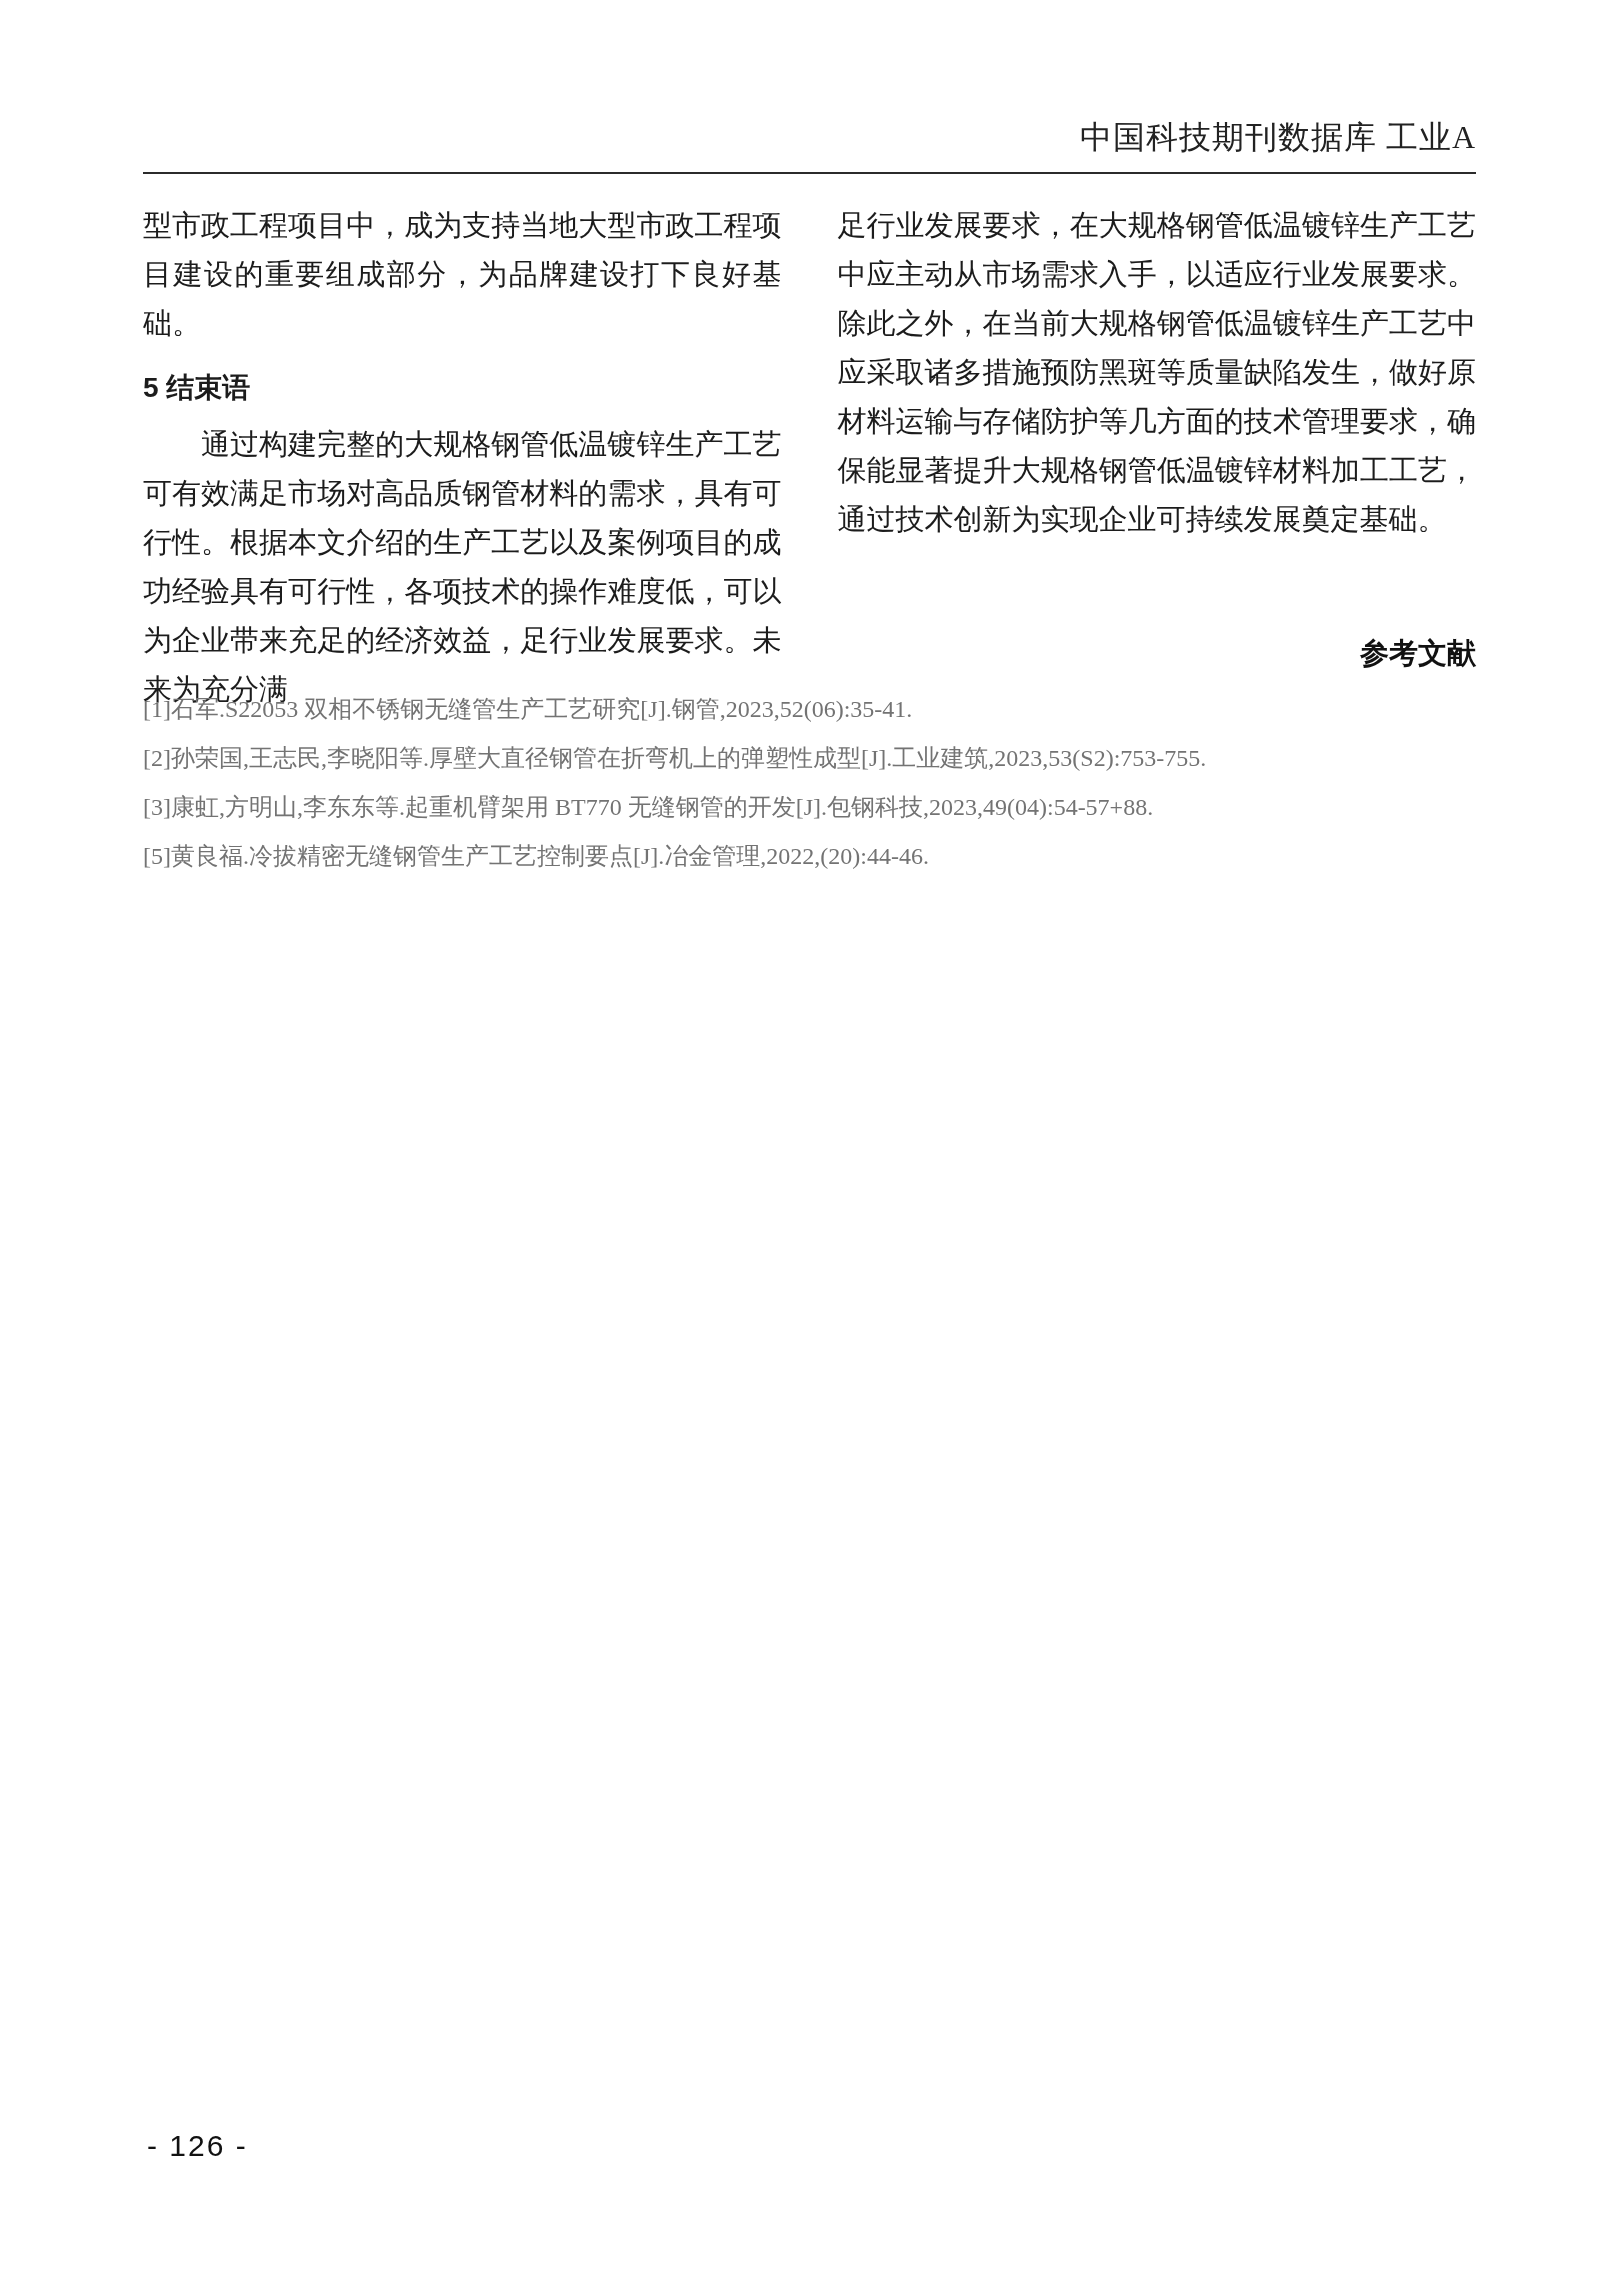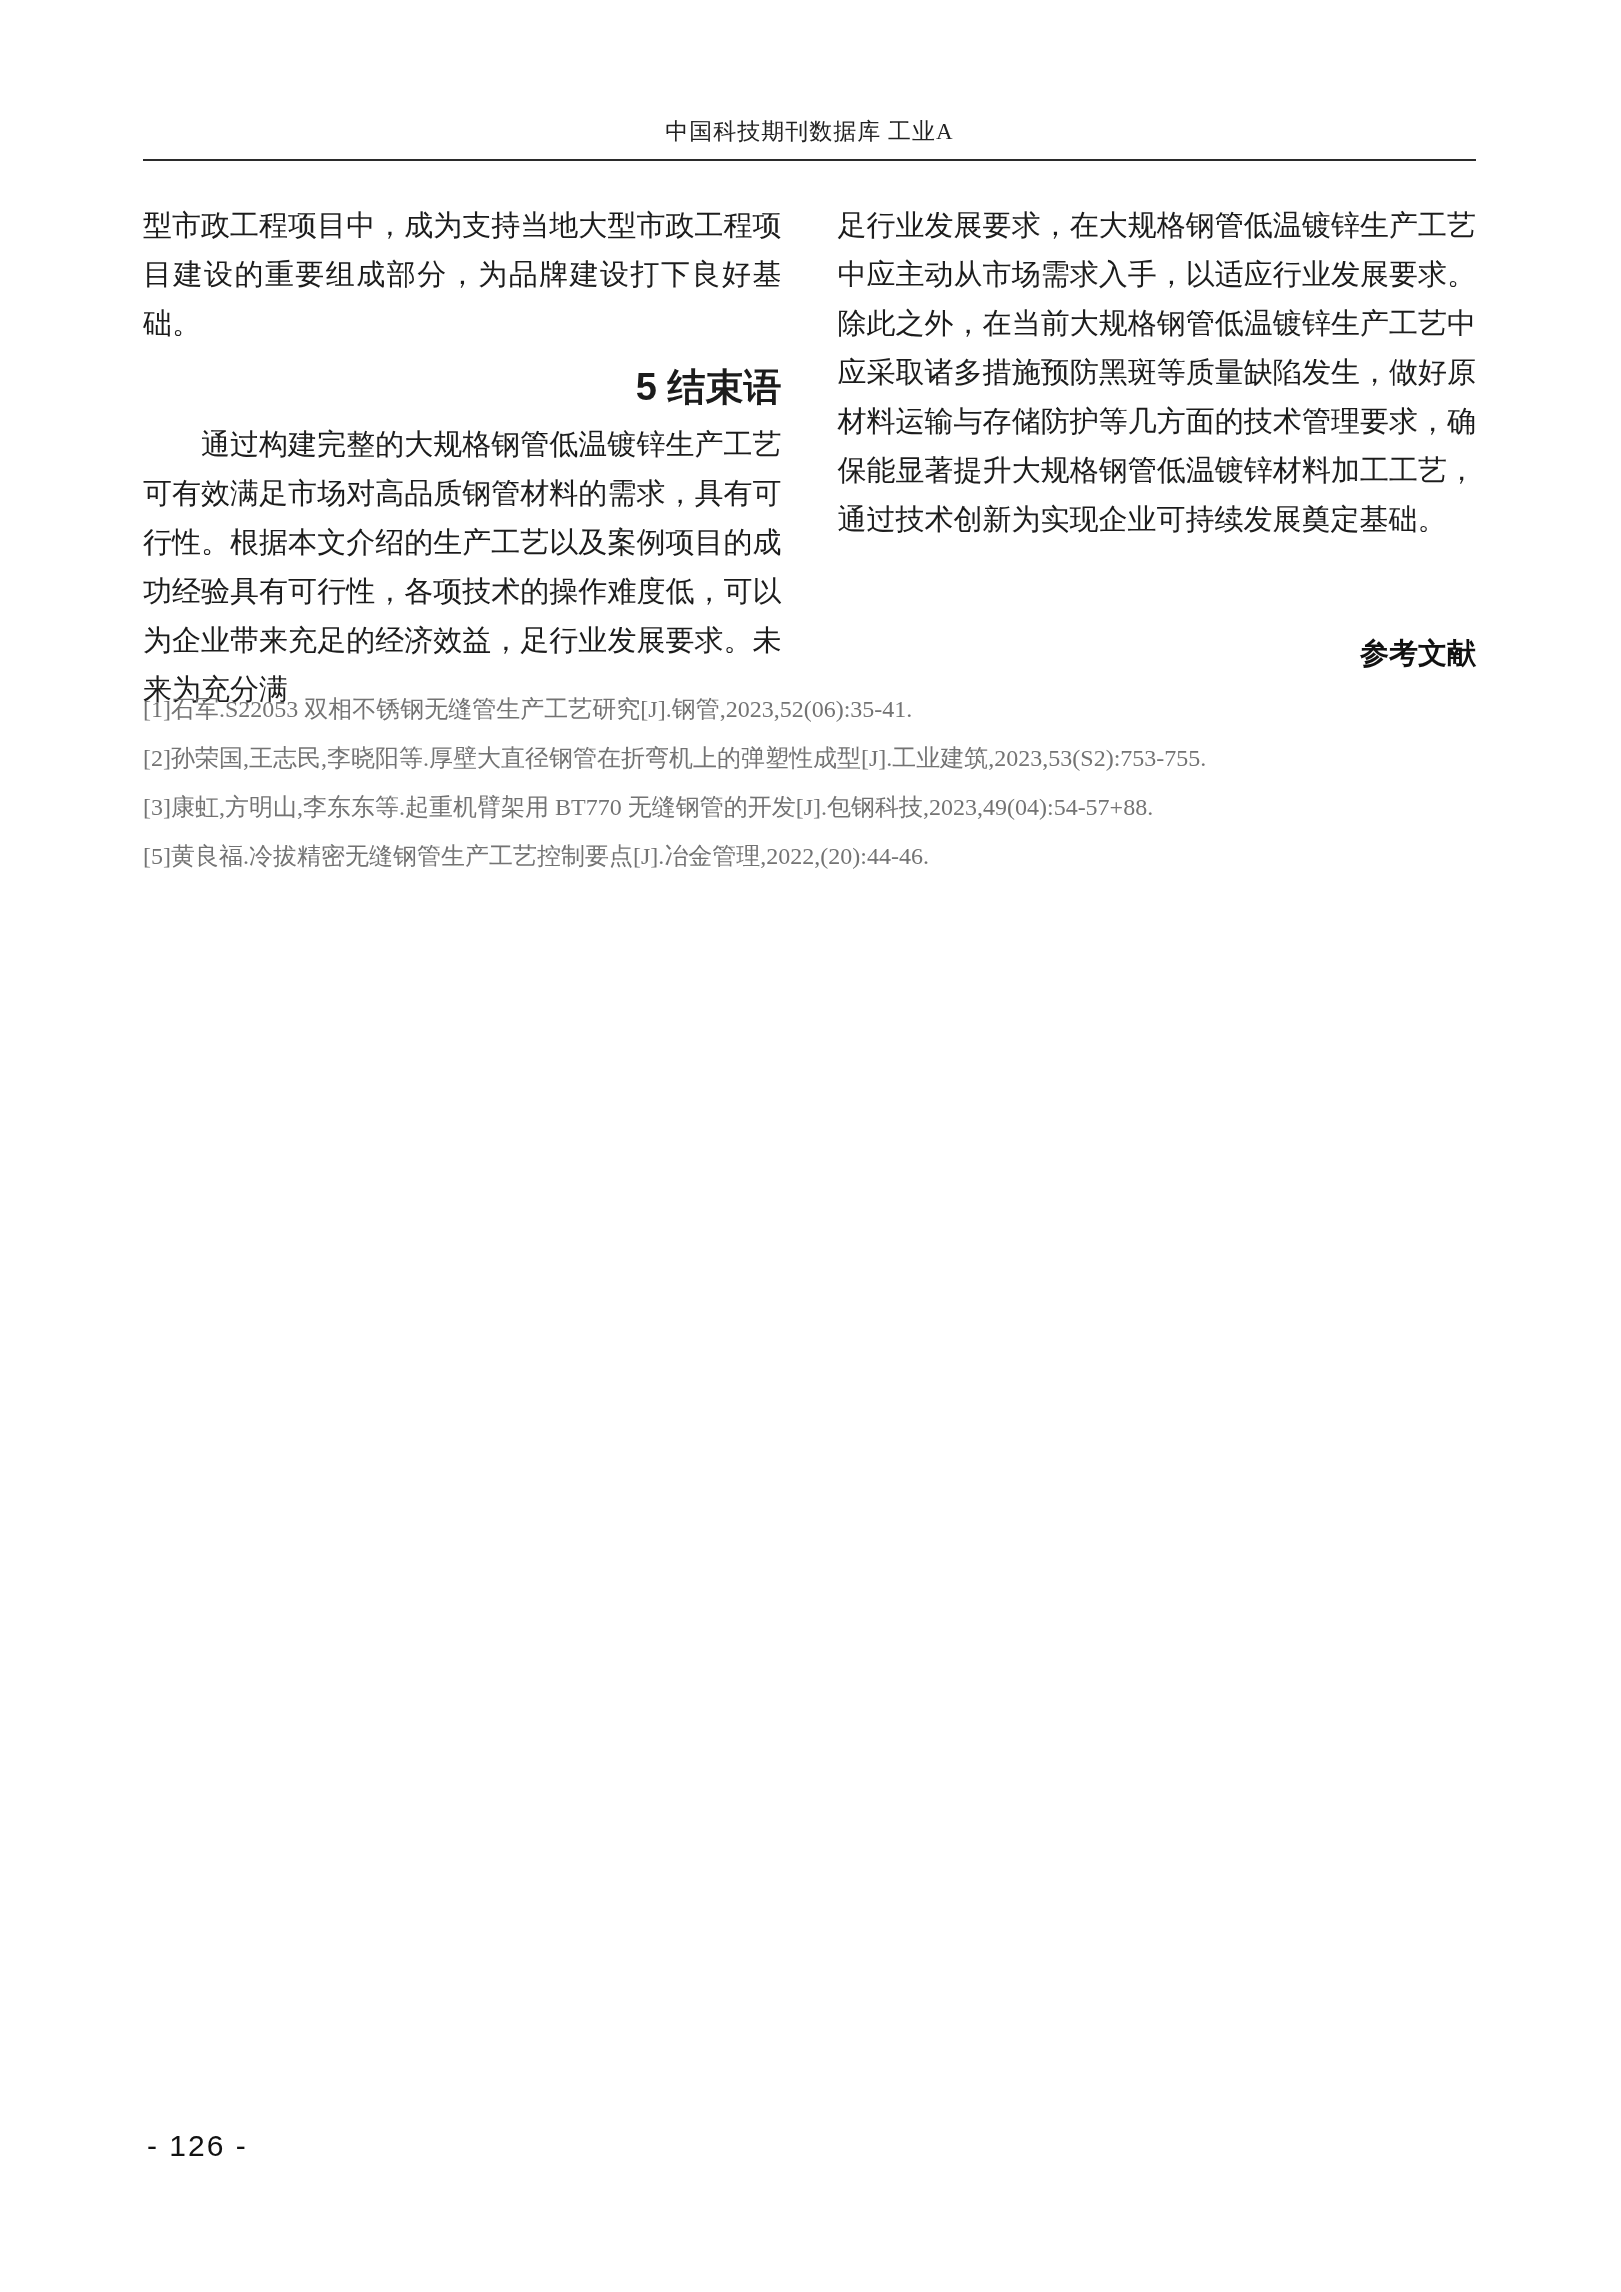--- a/index.html
+++ b/index.html
@@ -14,22 +14,22 @@
     background: #ffffff;
     color: #1c1c1c;
     font-family: "Liberation Serif", "DejaVu Serif", serif;
     overflow: hidden;
   }
   .header {
     position: absolute;
     top: 116px;
     left: 143px;
     width: 1333px;
-    text-align: center;
-    font-size: 23px;
+    text-align: right;
+    font-size: 32px;
     letter-spacing: 1px;
     padding-bottom: 11.8px;
     border-bottom: 2.9px solid #2b2b2b;
     color: #222222;
   }
   .columns {
     position: absolute;
     top: 201px;
     left: 143px;
     width: 1333px;
@@ -45,24 +45,24 @@
   }
   .col p {
     margin: 0;
   }
   .indent {
     text-indent: 2em;
   }
   .sec-heading {
     font-family: "Liberation Sans", "DejaVu Sans", sans-serif;
     font-weight: bold;
-    font-size: 38px;
+    font-size: 28px;
     line-height: 43px;
     margin: 17.6px 0 11.8px 0;
-    text-align: right;
+    text-align: left;
   }
   .refs {
     position: absolute;
     top: 632px;
     left: 143px;
     width: 1333px;
   }
   .refs-heading {
     text-align: right;
     font-family: "Liberation Sans", "DejaVu Sans", sans-serif;

